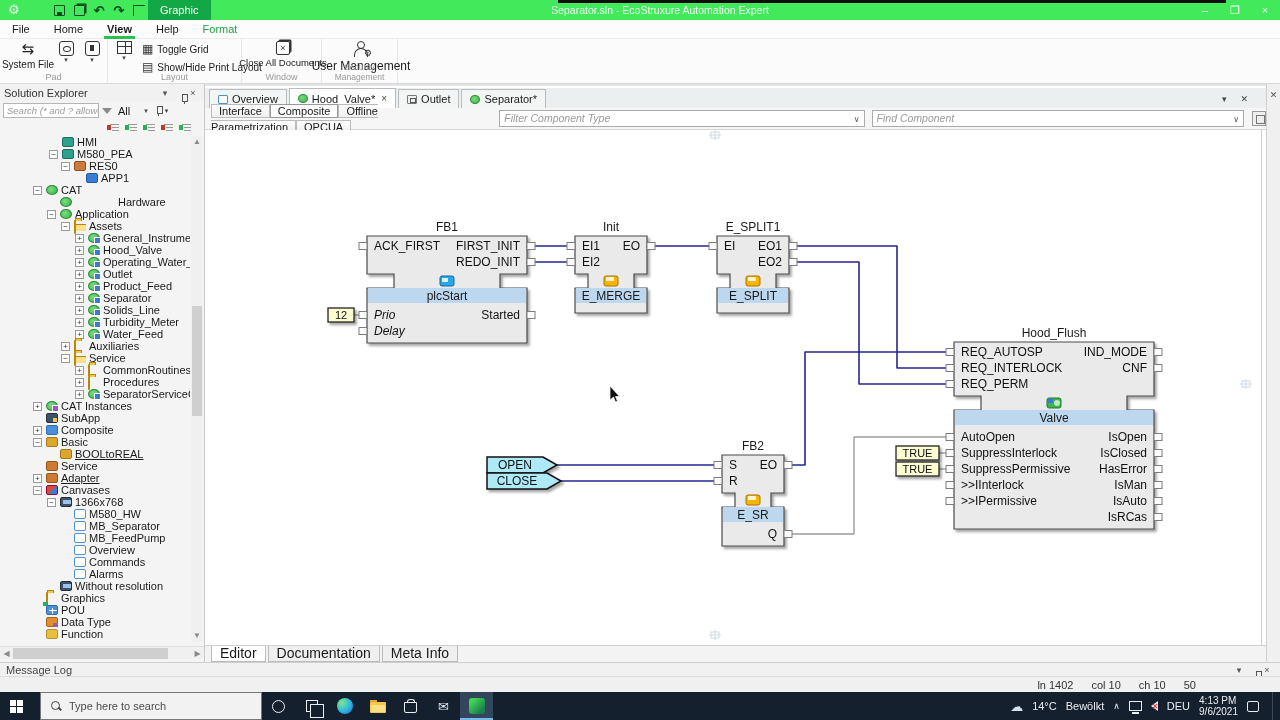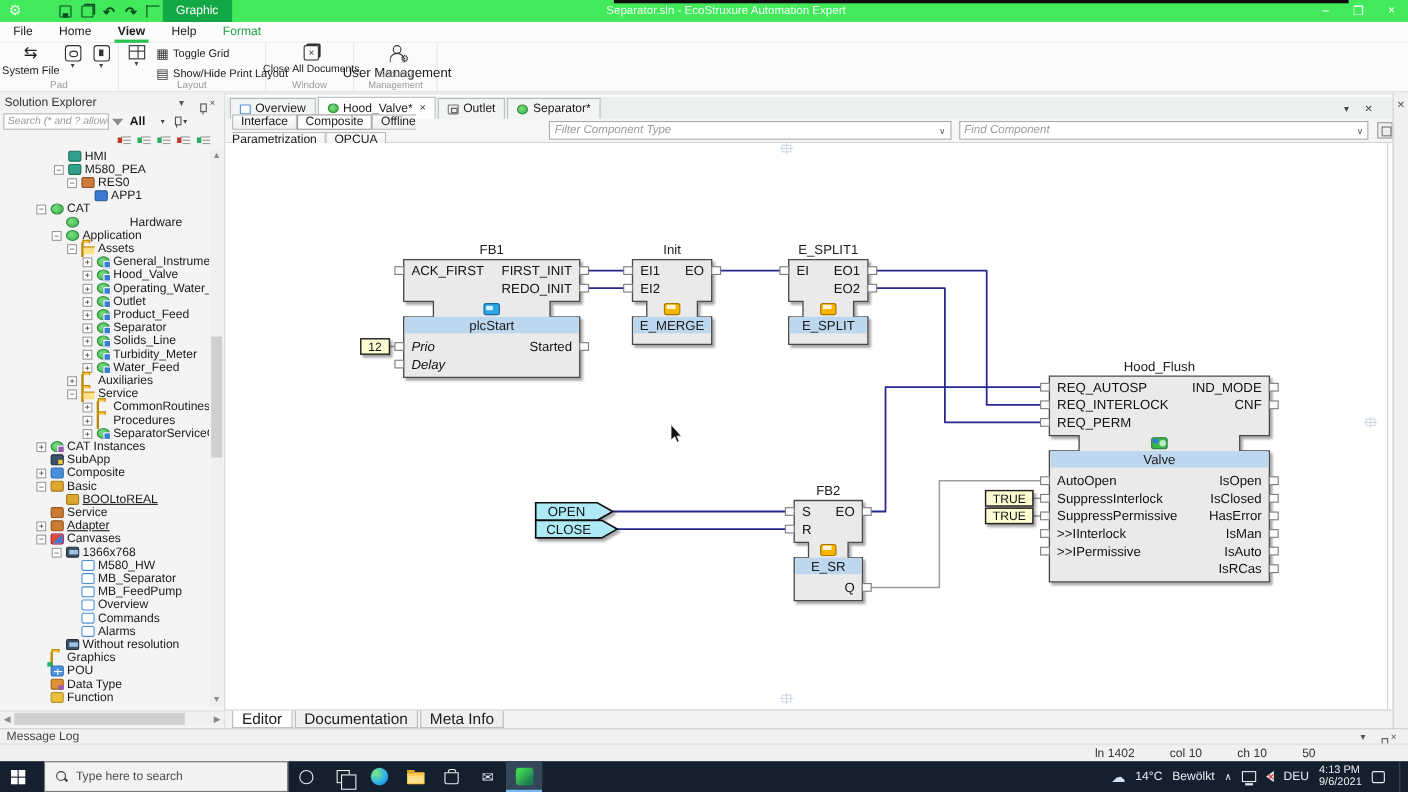--- a/index.html
+++ b/index.html
@@ -123,21 +123,21 @@
   .canvas{position:absolute;left:0;top:44px;width:1057px;height:517px;background:#fff;border-right:1px solid #d0d0d0}
   .bottom-tabs{position:absolute;left:0;bottom:0;width:100%;height:17px;background:#f3f3f3;border-top:1px solid #cfcfcf;display:flex;align-items:flex-start;padding-left:6px;gap:2px}
   .btab{height:16px;line-height:14px;padding:0 8px;border:1px solid #bbb;border-top:none;background:#efefef;font-size:14px}
   .btab.active{background:#fff}
   .right-strip{position:absolute;left:1266px;top:84px;width:14px;height:578px;background:#f0f0f0;border-left:1px solid #cfcfcf}
   .right-strip .x{display:block;text-align:center;margin-top:6px;color:#555;font-size:9px}
 
   
   .msglog{position:absolute;left:0;top:662px;width:1280px;height:14px;background:#f1f1f1;border-top:1px solid #cfcfcf;display:flex;align-items:center;padding:0 6px;color:#444}
   .msglog .sp{flex:1}
-  .statusbar{position:absolute;left:0;top:676px;width:1280px;height:16px;background:#f0f0f0;border-top:1px solid #ddd;display:flex;align-items:center;justify-content:flex-end;padding-right:84px;gap:32px;color:#333}
+  .statusbar{position:absolute;left:0;top:676px;width:1280px;height:16px;background:#f0f0f0;border-top:1px solid #ddd;display:flex;align-items:center;justify-content:flex-end;padding-right:84px;gap:18px;color:#333}
 
   
   .taskbar{position:absolute;left:0;top:692px;width:1280px;height:28px;background:#15202e;display:flex;align-items:center;color:#e8edf2}
   .tk-start{width:40px;height:28px;display:flex;align-items:center;justify-content:center}
   .win-logo{width:6px;height:6px;background:#fff;box-shadow:7px 0 0 #fff,0 7px 0 #fff,7px 7px 0 #fff;margin:-7px 7px 0 -7px}
   .tk-search{width:222px;height:28px;background:#f2f2f2;border:1px solid #777;display:flex;align-items:center;gap:8px;padding:0 10px;color:#4c4c4c}
   .mag{position:relative;width:10px;height:10px}
   .mag::before{content:"";position:absolute;left:0;top:0;width:7px;height:7px;border:1.4px solid #444;border-radius:50%}
   .mag::after{content:"";position:absolute;left:7px;top:7px;width:4px;height:1.5px;background:#444;transform:rotate(45deg)}
   .tk-ic{width:33px;height:28px;display:flex;align-items:center;justify-content:center}
@@ -254,21 +254,21 @@
       <span>Solution Explorer</span>
       <span class="sp"></span>
       <span class="hdr-ic">▾</span>
       <span class="hdr-ic"><span class="pin-ic"></span></span>
       <span class="hdr-ic">×</span>
     </div>
     <div class="search-row">
       <span class="search-box">Search (* and ? allowed)</span>
       <span class="funnel"></span>
       <span class="all-combo">
-        <span style="font-weight:bold">All</span>
+        <span style="font-weight:normal">All</span>
         <span class="drop">▾</span>
       </span>
       <span class="mini-btn">
           <span class="pin-ic"></span>
           <span class="drop">▾</span>
         </span>
     </div>
     <div class="tree-tools">
       <span class="tt-ic r"></span>
       <span class="tt-ic g"></span>

